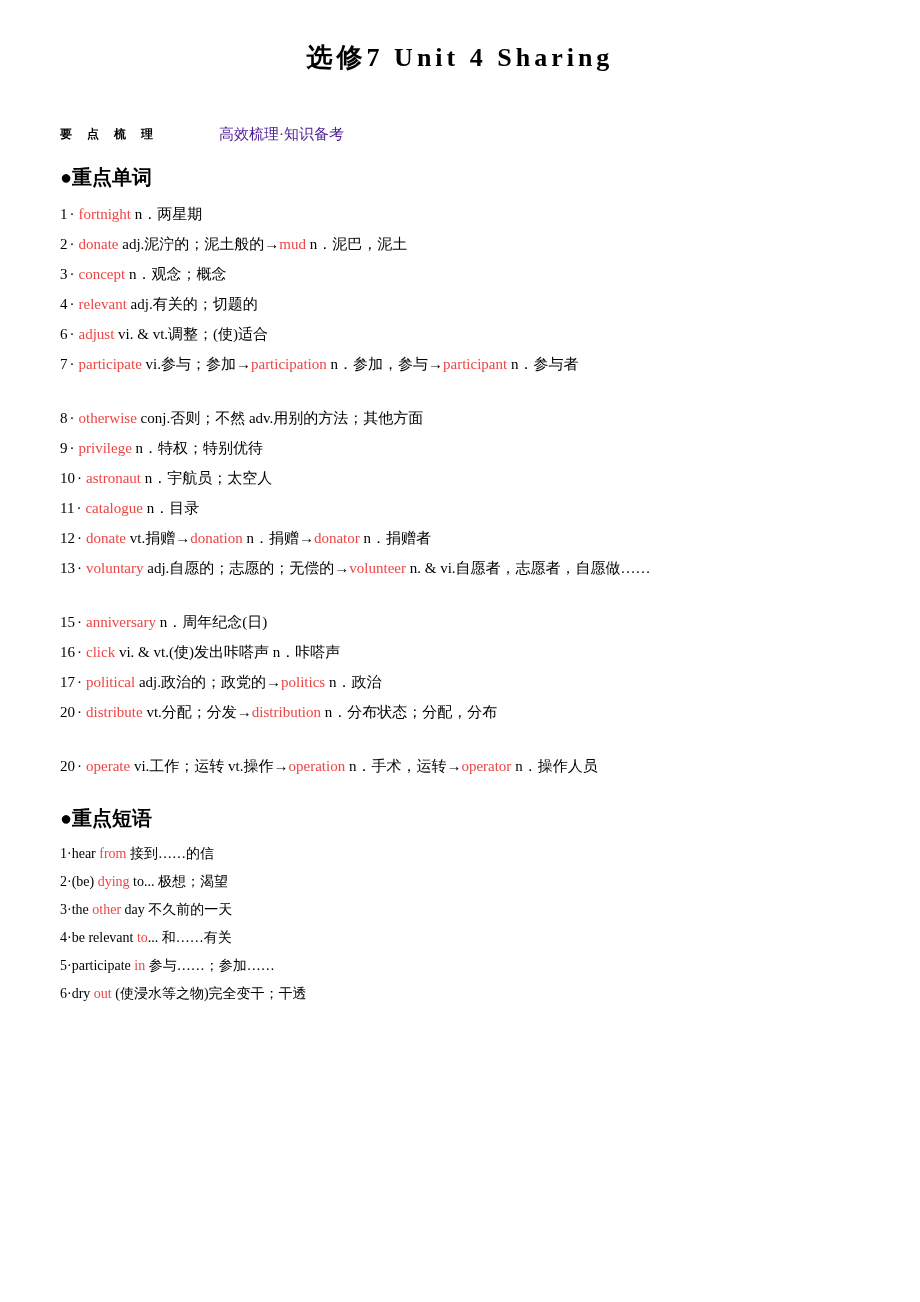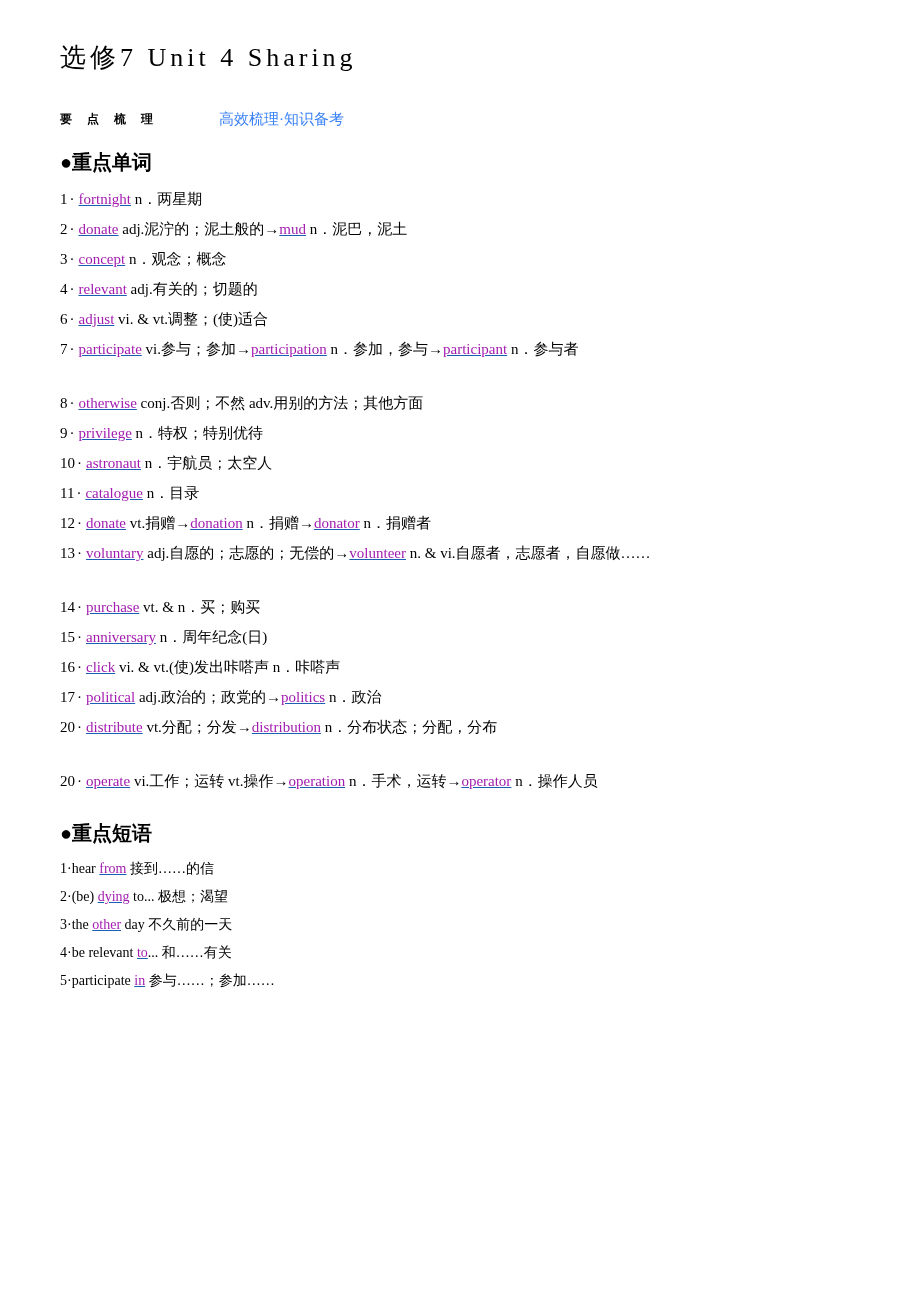--- a/index.html
+++ b/index.html
@@ -10,42 +10,42 @@
     body {
       width: 920px;
       min-height: 1302px;
       background: #ffffff;
       font-family: "SimSun", "宋体", serif;
       font-size: 15px;
       color: #000000;
       padding: 40px 60px;
     }
     .page-title {
-      text-align: left;
+      text-align: center;
       font-size: 26px;
-      font-weight: normal;
-      margin-bottom: 35px;
+      font-weight: bold;
+      margin-bottom: 50px;
       letter-spacing: 4px;
     }
     .section-header {
       display: flex;
       align-items: center;
       margin-bottom: 20px;
       border-bottom: none;
     }
     .section-header-left {
       font-size: 12px;
       font-weight: bold;
       letter-spacing: 6px;
       margin-right: 60px;
       white-space: nowrap;
     }
     .section-header-right {
       font-size: 15px;
-      color: #3b82f6;
+      color: #4c1d95;
       text-align: center;
     }
     .bullet-title {
       font-size: 20px;
       font-weight: bold;
       margin-top: 10px;
       margin-bottom: 8px;
     }
     .vocab-list {
       list-style: none;
@@ -55,22 +55,21 @@
       line-height: 2.0;
       font-size: 15px;
     }
     .vocab-list li .num {
       margin-right: 2px;
     }
     .vocab-list li .dot {
       margin-right: 4px;
     }
     a, .underline {
-      color: #a21caf;
-      text-decoration: underline;
+      color: #ef4444;
       text-decoration-color: #1a5fb4;
     }
     .group-gap {
       margin-bottom: 24px;
     }
     .phrase-list {
       list-style: none;
       margin-bottom: 10px;
     }
     .phrase-list li {
@@ -128,23 +127,20 @@
     <li>
       <span class="num">12</span><span class="dot">·</span><a>donate</a><span> vt.捐赠→</span><a>donation</a><span> n．捐赠→</span><a>donator</a><span> n．捐赠者</span>
     </li>
     <li>
       <span class="num">13</span><span class="dot">·</span><a>voluntary</a><span> adj.自愿的；志愿的；无偿的→</span><a>volunteer</a><span> n. &amp; vi.自愿者，志愿者，自愿做……</span>
     </li>
   </ul>
 
   <ul class="vocab-list group-gap">
     <li>
-      <span class="num">14</span><span class="dot">·</span><a>purchase</a><span> vt. &amp; n．买；购买</span>
-    </li>
-    <li>
       <span class="num">15</span><span class="dot">·</span><a>anniversary</a><span> n．周年纪念(日)</span>
     </li>
     <li>
       <span class="num">16</span><span class="dot">·</span><a>click</a><span> vi. &amp; vt.(使)发出咔嗒声 n．咔嗒声</span>
     </li>
     <li>
       <span class="num">17</span><span class="dot">·</span><a>political</a><span> adj.政治的；政党的→</span><a>politics</a><span> n．政治</span>
     </li>
     <li>
       <span class="num">20</span><span class="dot">·</span><a>distribute</a><span> vt.分配；分发→</span><a>distribution</a><span> n．分布状态；分配，分布</span>
@@ -167,14 +163,17 @@
     </li>
     <li>
       <span>3</span><span class="dot">·</span><span>the </span><a>other</a><span> day   不久前的一天</span>
     </li>
     <li>
       <span>4</span><span class="dot">·</span><span>be relevant </span><a>to</a><span>...   和……有关</span>
     </li>
     <li>
       <span>5</span><span class="dot">·</span><span>participate </span><a>in</a><span>   参与……；参加……</span>
     </li>
+    <li>
+      <span>6</span><span class="dot">·</span><span>dry </span><a>out</a><span>   (使浸水等之物)完全变干；干透</span>
+    </li>
   </ul>
 </div>
 
 </body></html>

